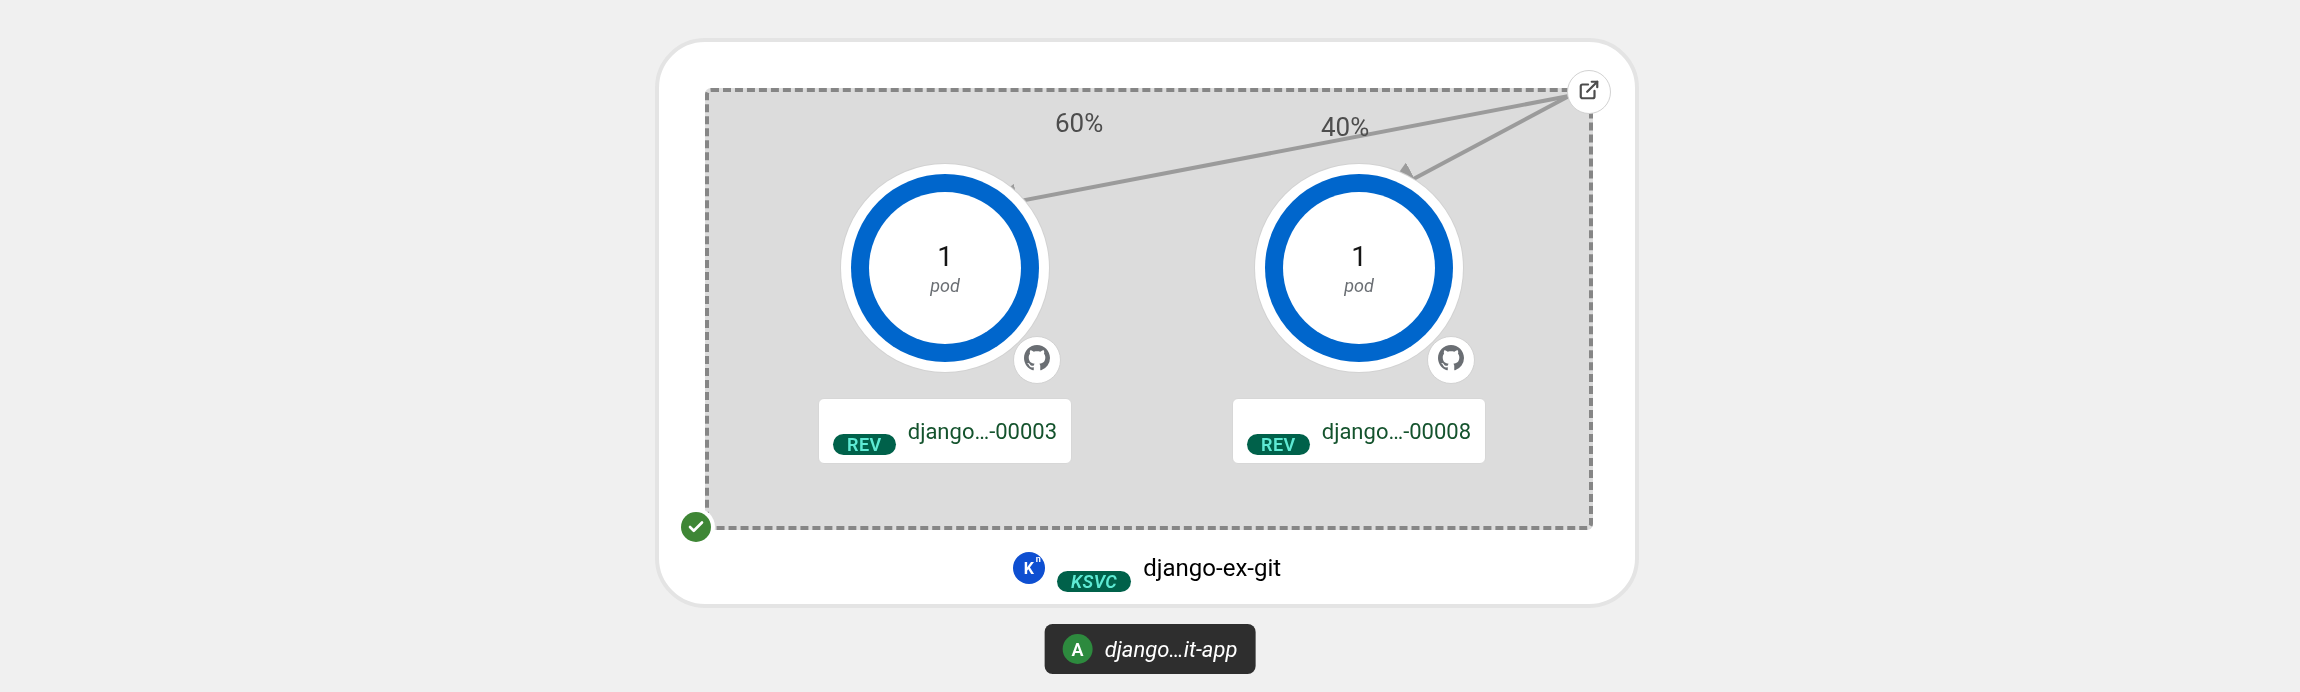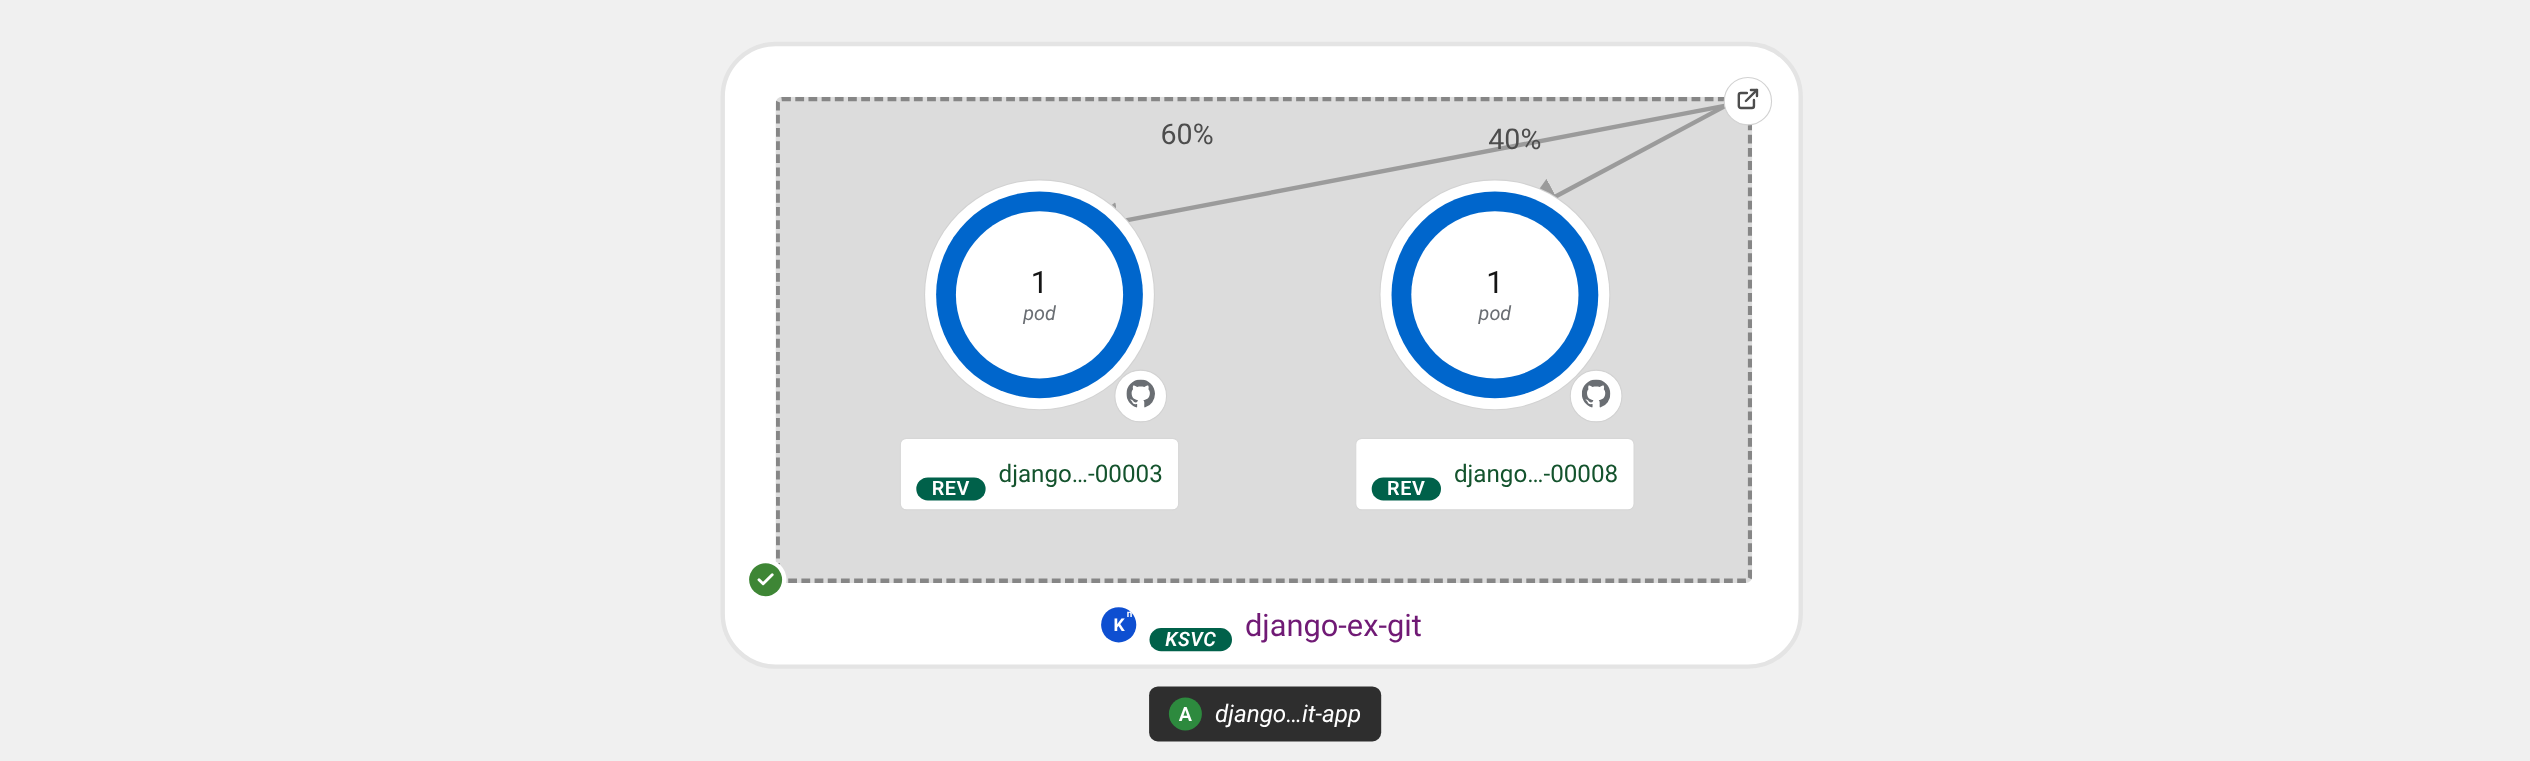--- a/index.html
+++ b/index.html
@@ -130,21 +130,21 @@
     gap: 12px;
     background: #fff;
     border: 1px solid #d7d7d7;
     border-radius: 6px;
     padding: 8px 14px;
   }
   .badge {
     display: inline-flex;
     align-items: center;
     justify-content: center;
-    color: #ffffff;
+    color: #5eead4;
     font-weight: 600;
     border-radius: 999px;
     padding: 0 14px;
     font-size: 18px;
     letter-spacing: 0.5px;
     margin-top: 27px;
   }
   .badge.rev { background: #00614a; }
   .badge.ksvc { background: #00614a; font-style: italic; }
   .rev-name { font-size: 22px; color: #14532d; }
@@ -162,29 +162,29 @@
     width: 32px; height: 32px; border-radius: 50%;
     background: #0e4fd1;
     display: flex; align-items: center; justify-content: center;
     color: #fff; font-weight: 700; font-size: 16px;
     position: relative;
   }
   .kn-icon .sup {
     position: absolute; top: 2px; right: 4px;
     font-size: 9px;
   }
-  .ksvc-name { font-size: 28px; color: #701a75; }
+  .ksvc-name { font-size: 24px; color: #000000; }
   
   .pct {
     position: absolute;
     font-size: 26px;
     color: #4d4d4d;
   }
   .pct.left  { left: 346px; top: 16px; }
-  .pct.right { left: 644px; top: 20px; }
+  .pct.right { left: 612px; top: 20px; }
   
   .app-pill {
     position: absolute;
     left: 50%;
     transform: translateX(-50%);
     top: 624px;
     background: #2e2e2e;
     border-radius: 8px;
     padding: 10px 18px;
     display: inline-flex;

